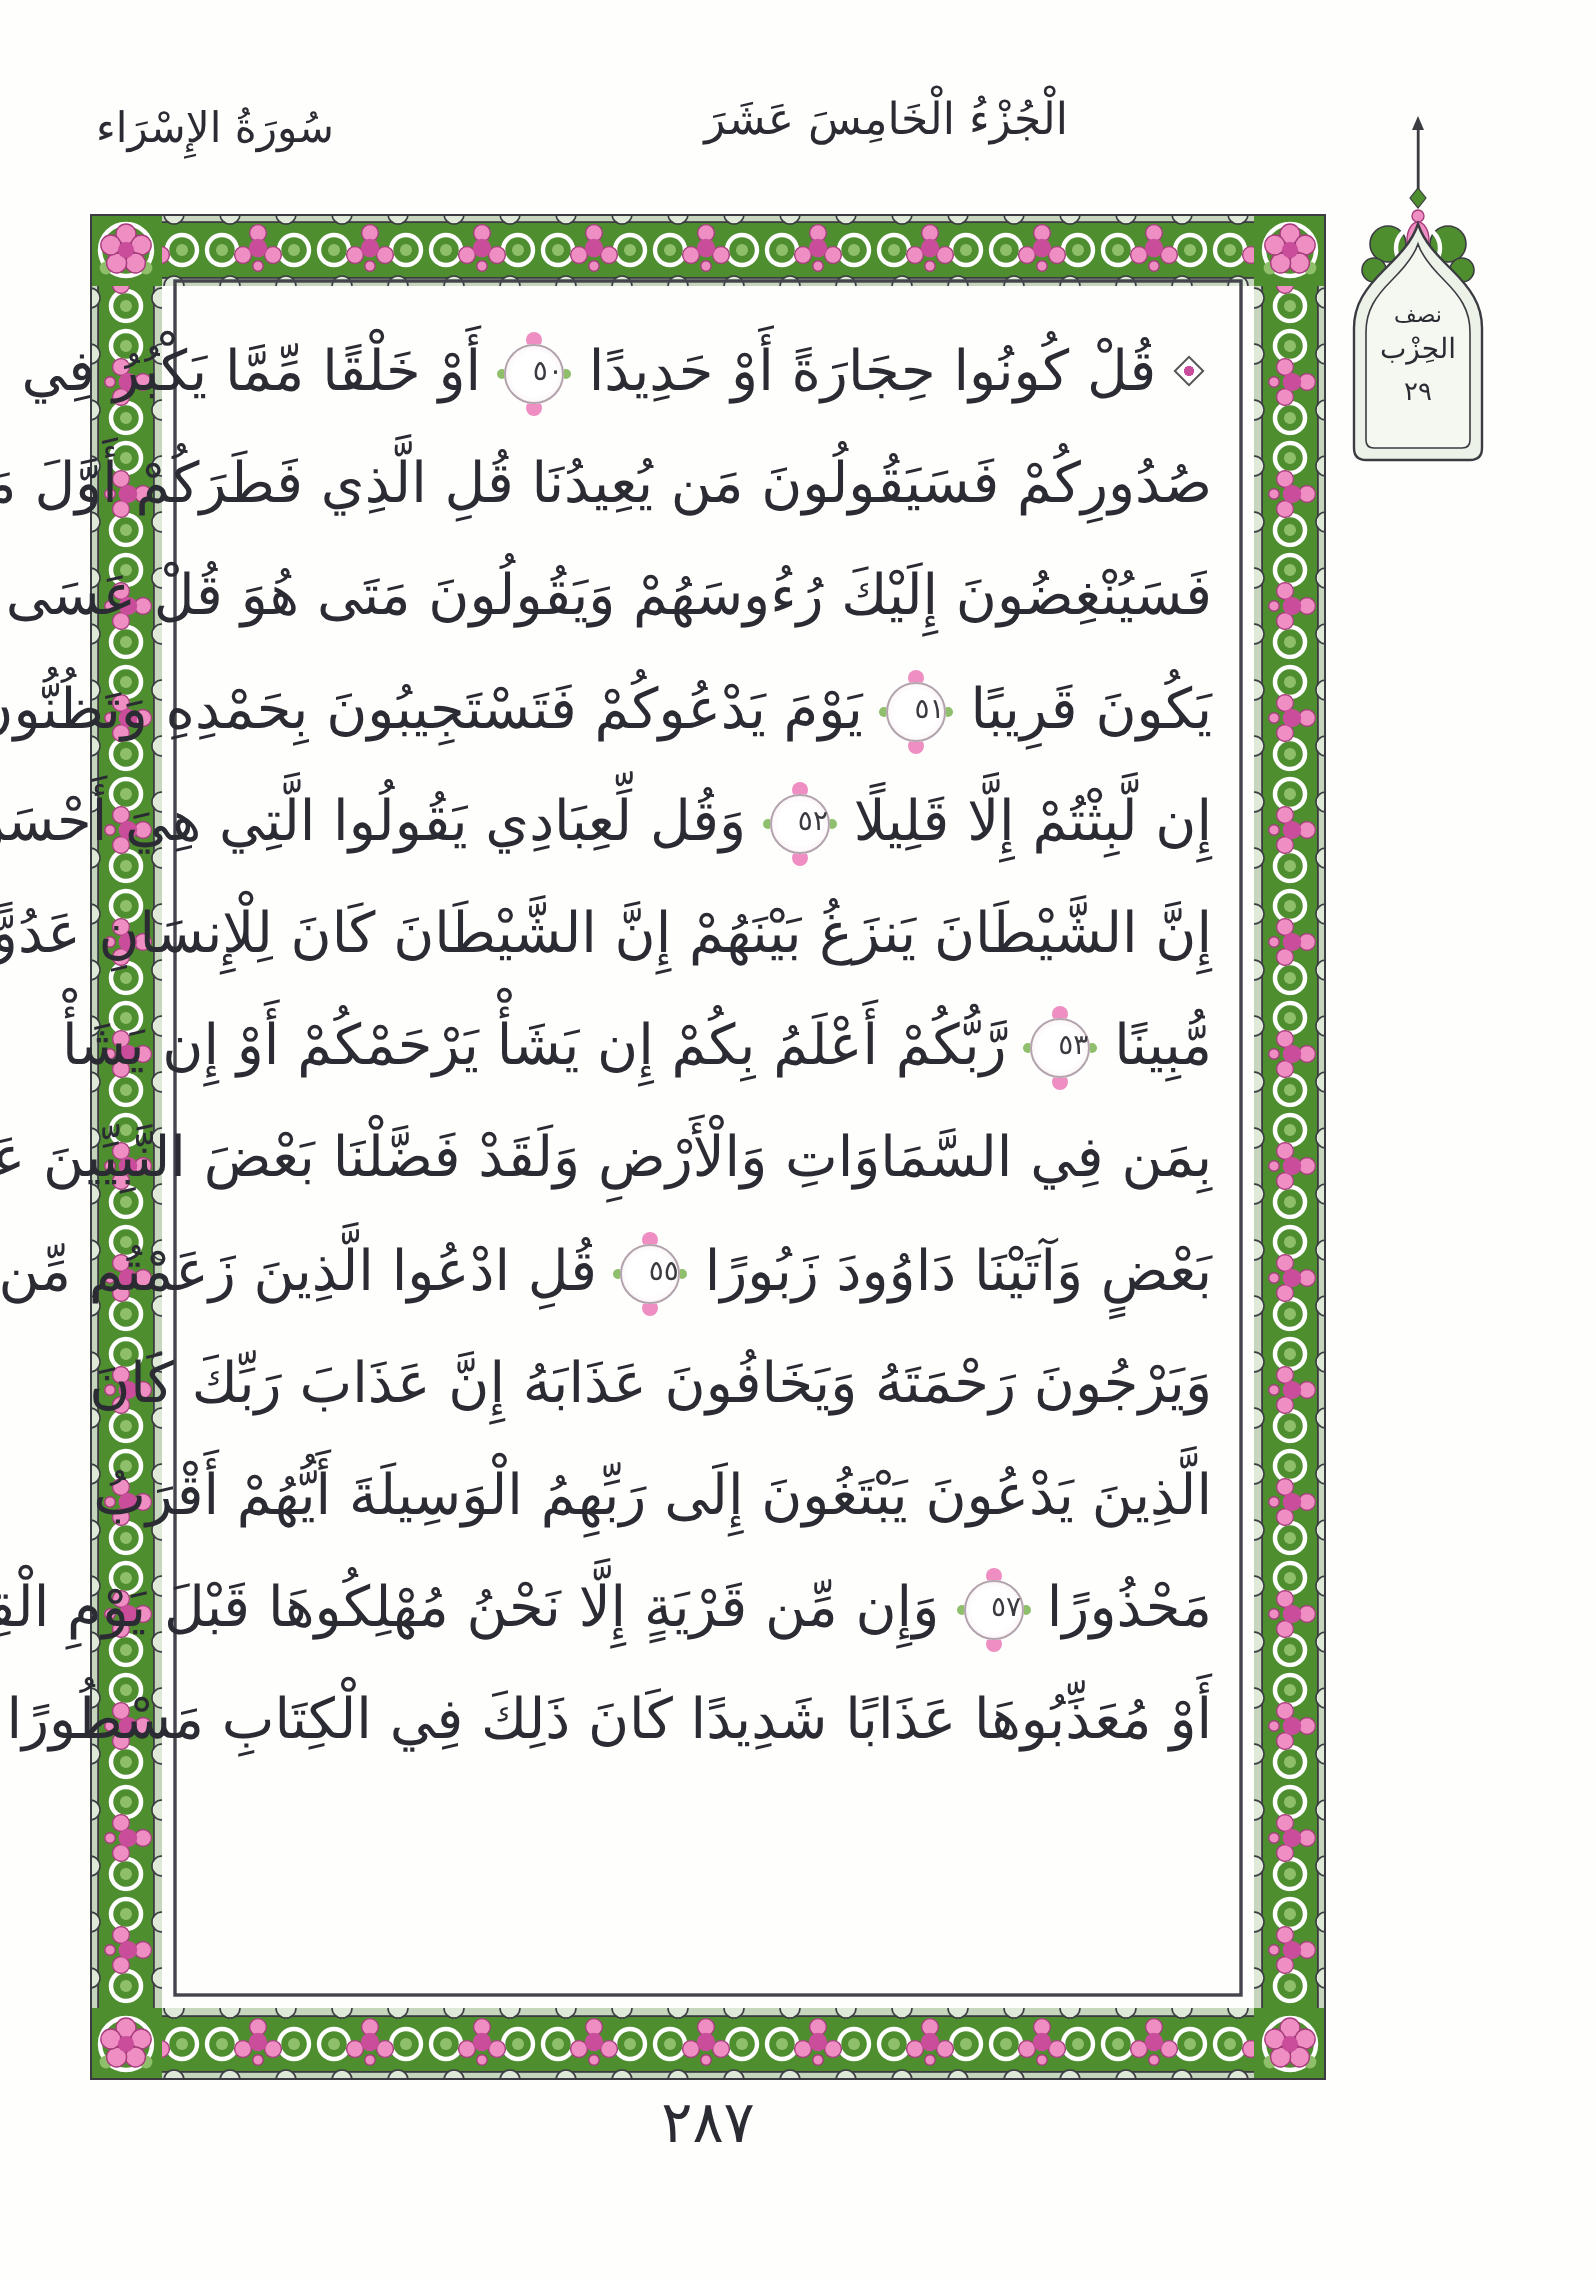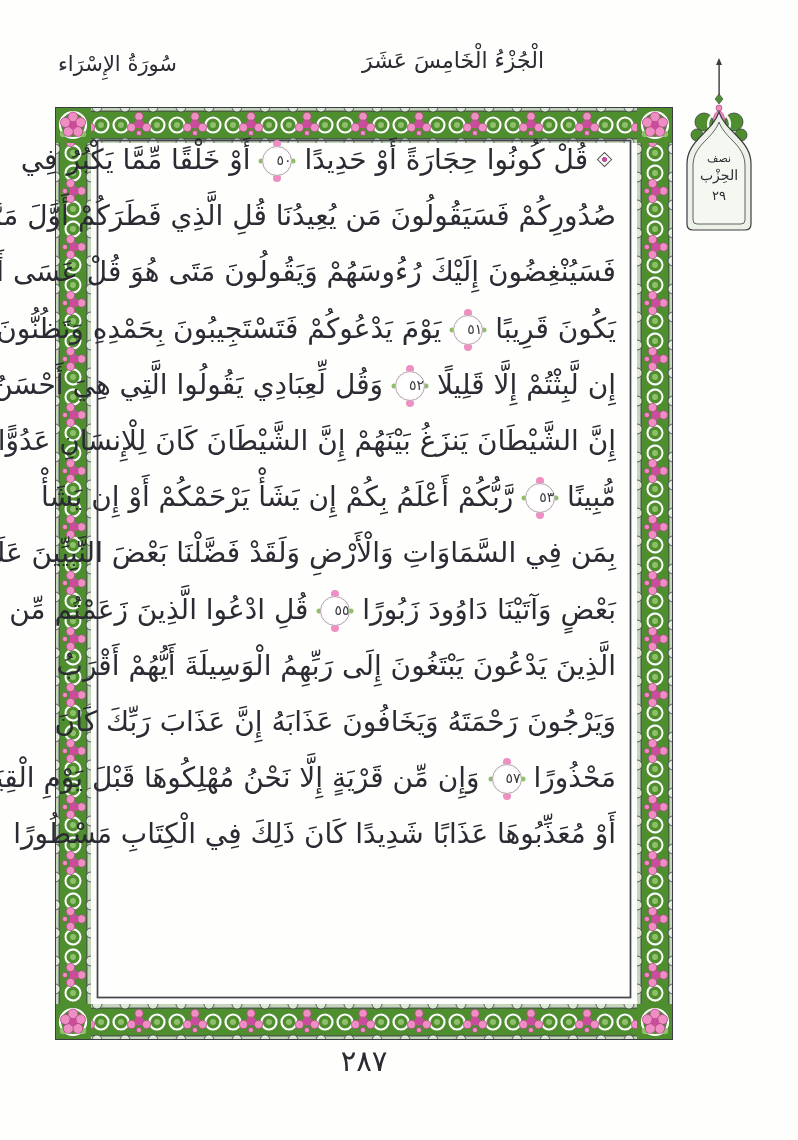--- a/index.html
+++ b/index.html
@@ -9,21 +9,21 @@
   }
   *{margin:0;padding:0;box-sizing:border-box;}
   html,body{width:798px;height:1140px;}
   body{
     background:var(--paper);
     font-family:"DejaVu Sans",sans-serif;
     color:var(--ink);
     position:relative;
     overflow:hidden;
   }
-  .page{position:absolute;inset:0;width:672px;height:1140px;margin-left:10px;}
+  .page{position:absolute;inset:0;width:672px;height:1140px;}
 
   
   .surah-title{
     position:absolute;left:48px;top:52px;
     font-size:21px;direction:rtl;color:var(--ink);
   }
   .juz-title{
     position:absolute;right:138px;top:48px;
     font-size:22px;direction:rtl;color:var(--ink);
   }
@@ -44,22 +44,22 @@
   .c-green{fill:var(--green);} .c-sage{fill:var(--sage);}
   .c-pink{fill:var(--pink);stroke:var(--pink-edge);stroke-width:.7px;}
   .c-magenta{fill:var(--pink-dark);}
   .c-leaf{fill:#8fbf6a;}
   .c-line{fill:var(--outline);}
   .scallop{fill:#dfe9d8;stroke:var(--outline);stroke-width:.8px;}
   .white-vine{fill:none;stroke:#fff;stroke-width:2.2px;}
 
   
   .mushaf-text{
-    position:absolute;left:92px;top:128px;width:524px;height:853px;
-    padding:4px 10px;direction:rtl;
+    position:absolute;left:92px;top:142px;width:524px;height:853px;
+    padding:16px 10px;direction:rtl;
   }
   .mushaf-line{
     height:56.2px;line-height:56.2px;
     font-size:28px;color:var(--ink);
     text-align:justify;text-align-last:justify;
     white-space:nowrap;overflow:visible;
   }
   .verse-medallion{
     display:inline-block;width:30px;height:30px;line-height:27px;
     text-align:center;vertical-align:middle;
@@ -174,21 +174,21 @@
   <div class="mushaf-text">
       <div class="mushaf-line"><span class="rub-marker"></span> <span class="ayah-text">قُلْ كُونُوا حِجَارَةً أَوْ حَدِيدًا</span> <span class="verse-medallion">٥٠</span> <span class="ayah-text">أَوْ خَلْقًا مِّمَّا يَكْبُرُ فِي</span></div>
       <div class="mushaf-line"><span class="ayah-text">صُدُورِكُمْ فَسَيَقُولُونَ مَن يُعِيدُنَا قُلِ الَّذِي فَطَرَكُمْ أَوَّلَ مَرَّةٍ</span></div>
       <div class="mushaf-line"><span class="ayah-text">فَسَيُنْغِضُونَ إِلَيْكَ رُءُوسَهُمْ وَيَقُولُونَ مَتَى هُوَ قُلْ عَسَى أَن</span></div>
       <div class="mushaf-line"><span class="ayah-text">يَكُونَ قَرِيبًا</span> <span class="verse-medallion">٥١</span> <span class="ayah-text">يَوْمَ يَدْعُوكُمْ فَتَسْتَجِيبُونَ بِحَمْدِهِ وَتَظُنُّونَ</span></div>
       <div class="mushaf-line"><span class="ayah-text">إِن لَّبِثْتُمْ إِلَّا قَلِيلًا</span> <span class="verse-medallion">٥٢</span> <span class="ayah-text">وَقُل لِّعِبَادِي يَقُولُوا الَّتِي هِيَ أَحْسَنُ</span></div>
       <div class="mushaf-line"><span class="ayah-text">إِنَّ الشَّيْطَانَ يَنزَغُ بَيْنَهُمْ إِنَّ الشَّيْطَانَ كَانَ لِلْإِنسَانِ عَدُوًّا</span></div>
       <div class="mushaf-line"><span class="ayah-text">مُّبِينًا</span> <span class="verse-medallion">٥٣</span> <span class="ayah-text">رَّبُّكُمْ أَعْلَمُ بِكُمْ إِن يَشَأْ يَرْحَمْكُمْ أَوْ إِن يَشَأْ</span></div>
       <div class="mushaf-line"><span class="ayah-text">بِمَن فِي السَّمَاوَاتِ وَالْأَرْضِ وَلَقَدْ فَضَّلْنَا بَعْضَ النَّبِيِّينَ عَلَى</span></div>
       <div class="mushaf-line"><span class="ayah-text">بَعْضٍ وَآتَيْنَا دَاوُودَ زَبُورًا</span> <span class="verse-medallion">٥٥</span> <span class="ayah-text">قُلِ ادْعُوا الَّذِينَ زَعَمْتُم مِّن</span></div>
+      <div class="mushaf-line"><span class="ayah-text">وَيَرْجُونَ رَحْمَتَهُ وَيَخَافُونَ عَذَابَهُ إِنَّ عَذَابَ رَبِّكَ كَانَ</span></div>
       <div class="mushaf-line"><span class="ayah-text">الَّذِينَ يَدْعُونَ يَبْتَغُونَ إِلَى رَبِّهِمُ الْوَسِيلَةَ أَيُّهُمْ أَقْرَبُ</span></div>
-      <div class="mushaf-line"><span class="ayah-text">وَيَرْجُونَ رَحْمَتَهُ وَيَخَافُونَ عَذَابَهُ إِنَّ عَذَابَ رَبِّكَ كَانَ</span></div>
       <div class="mushaf-line"><span class="ayah-text">مَحْذُورًا</span> <span class="verse-medallion">٥٧</span> <span class="ayah-text">وَإِن مِّن قَرْيَةٍ إِلَّا نَحْنُ مُهْلِكُوهَا قَبْلَ يَوْمِ الْقِيَامَةِ</span></div>
       <div class="mushaf-line"><span class="ayah-text">أَوْ مُعَذِّبُوهَا عَذَابًا شَدِيدًا كَانَ ذَلِكَ فِي الْكِتَابِ مَسْطُورًا</span> </div>
     </div>
 
   <div class="page-number">٢٨٧</div>
 
 </div>
 
 </body></html>

